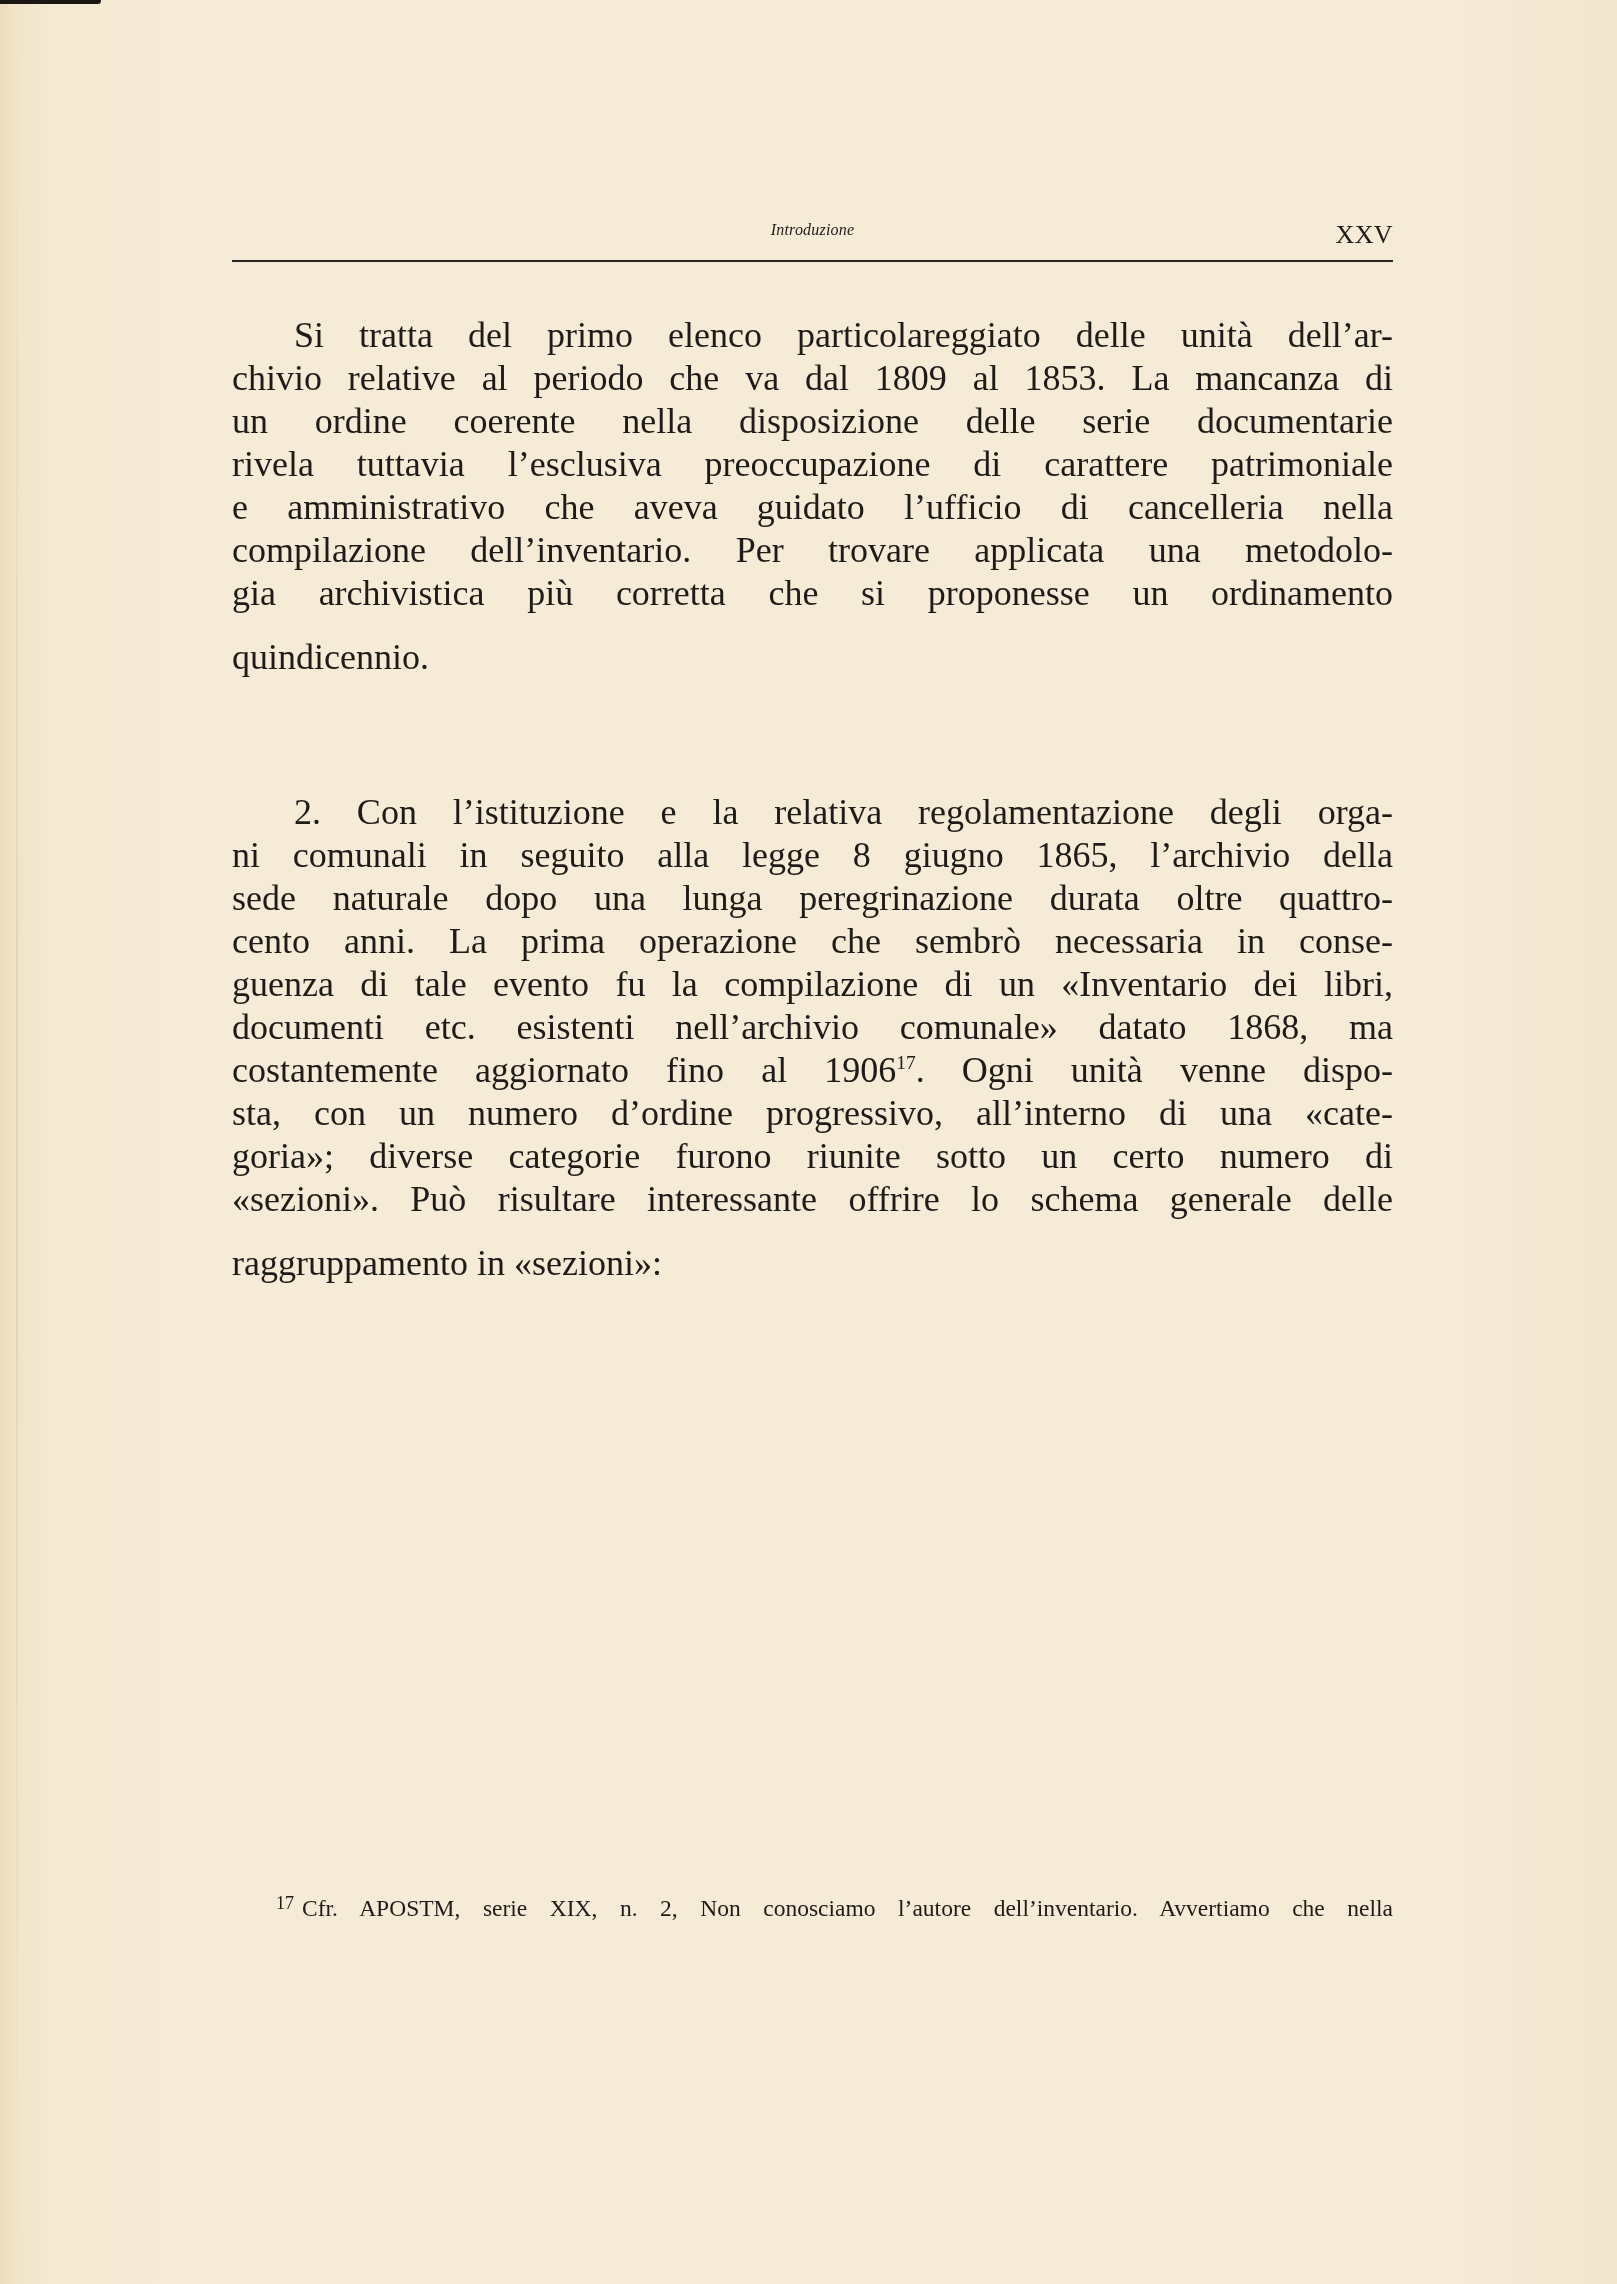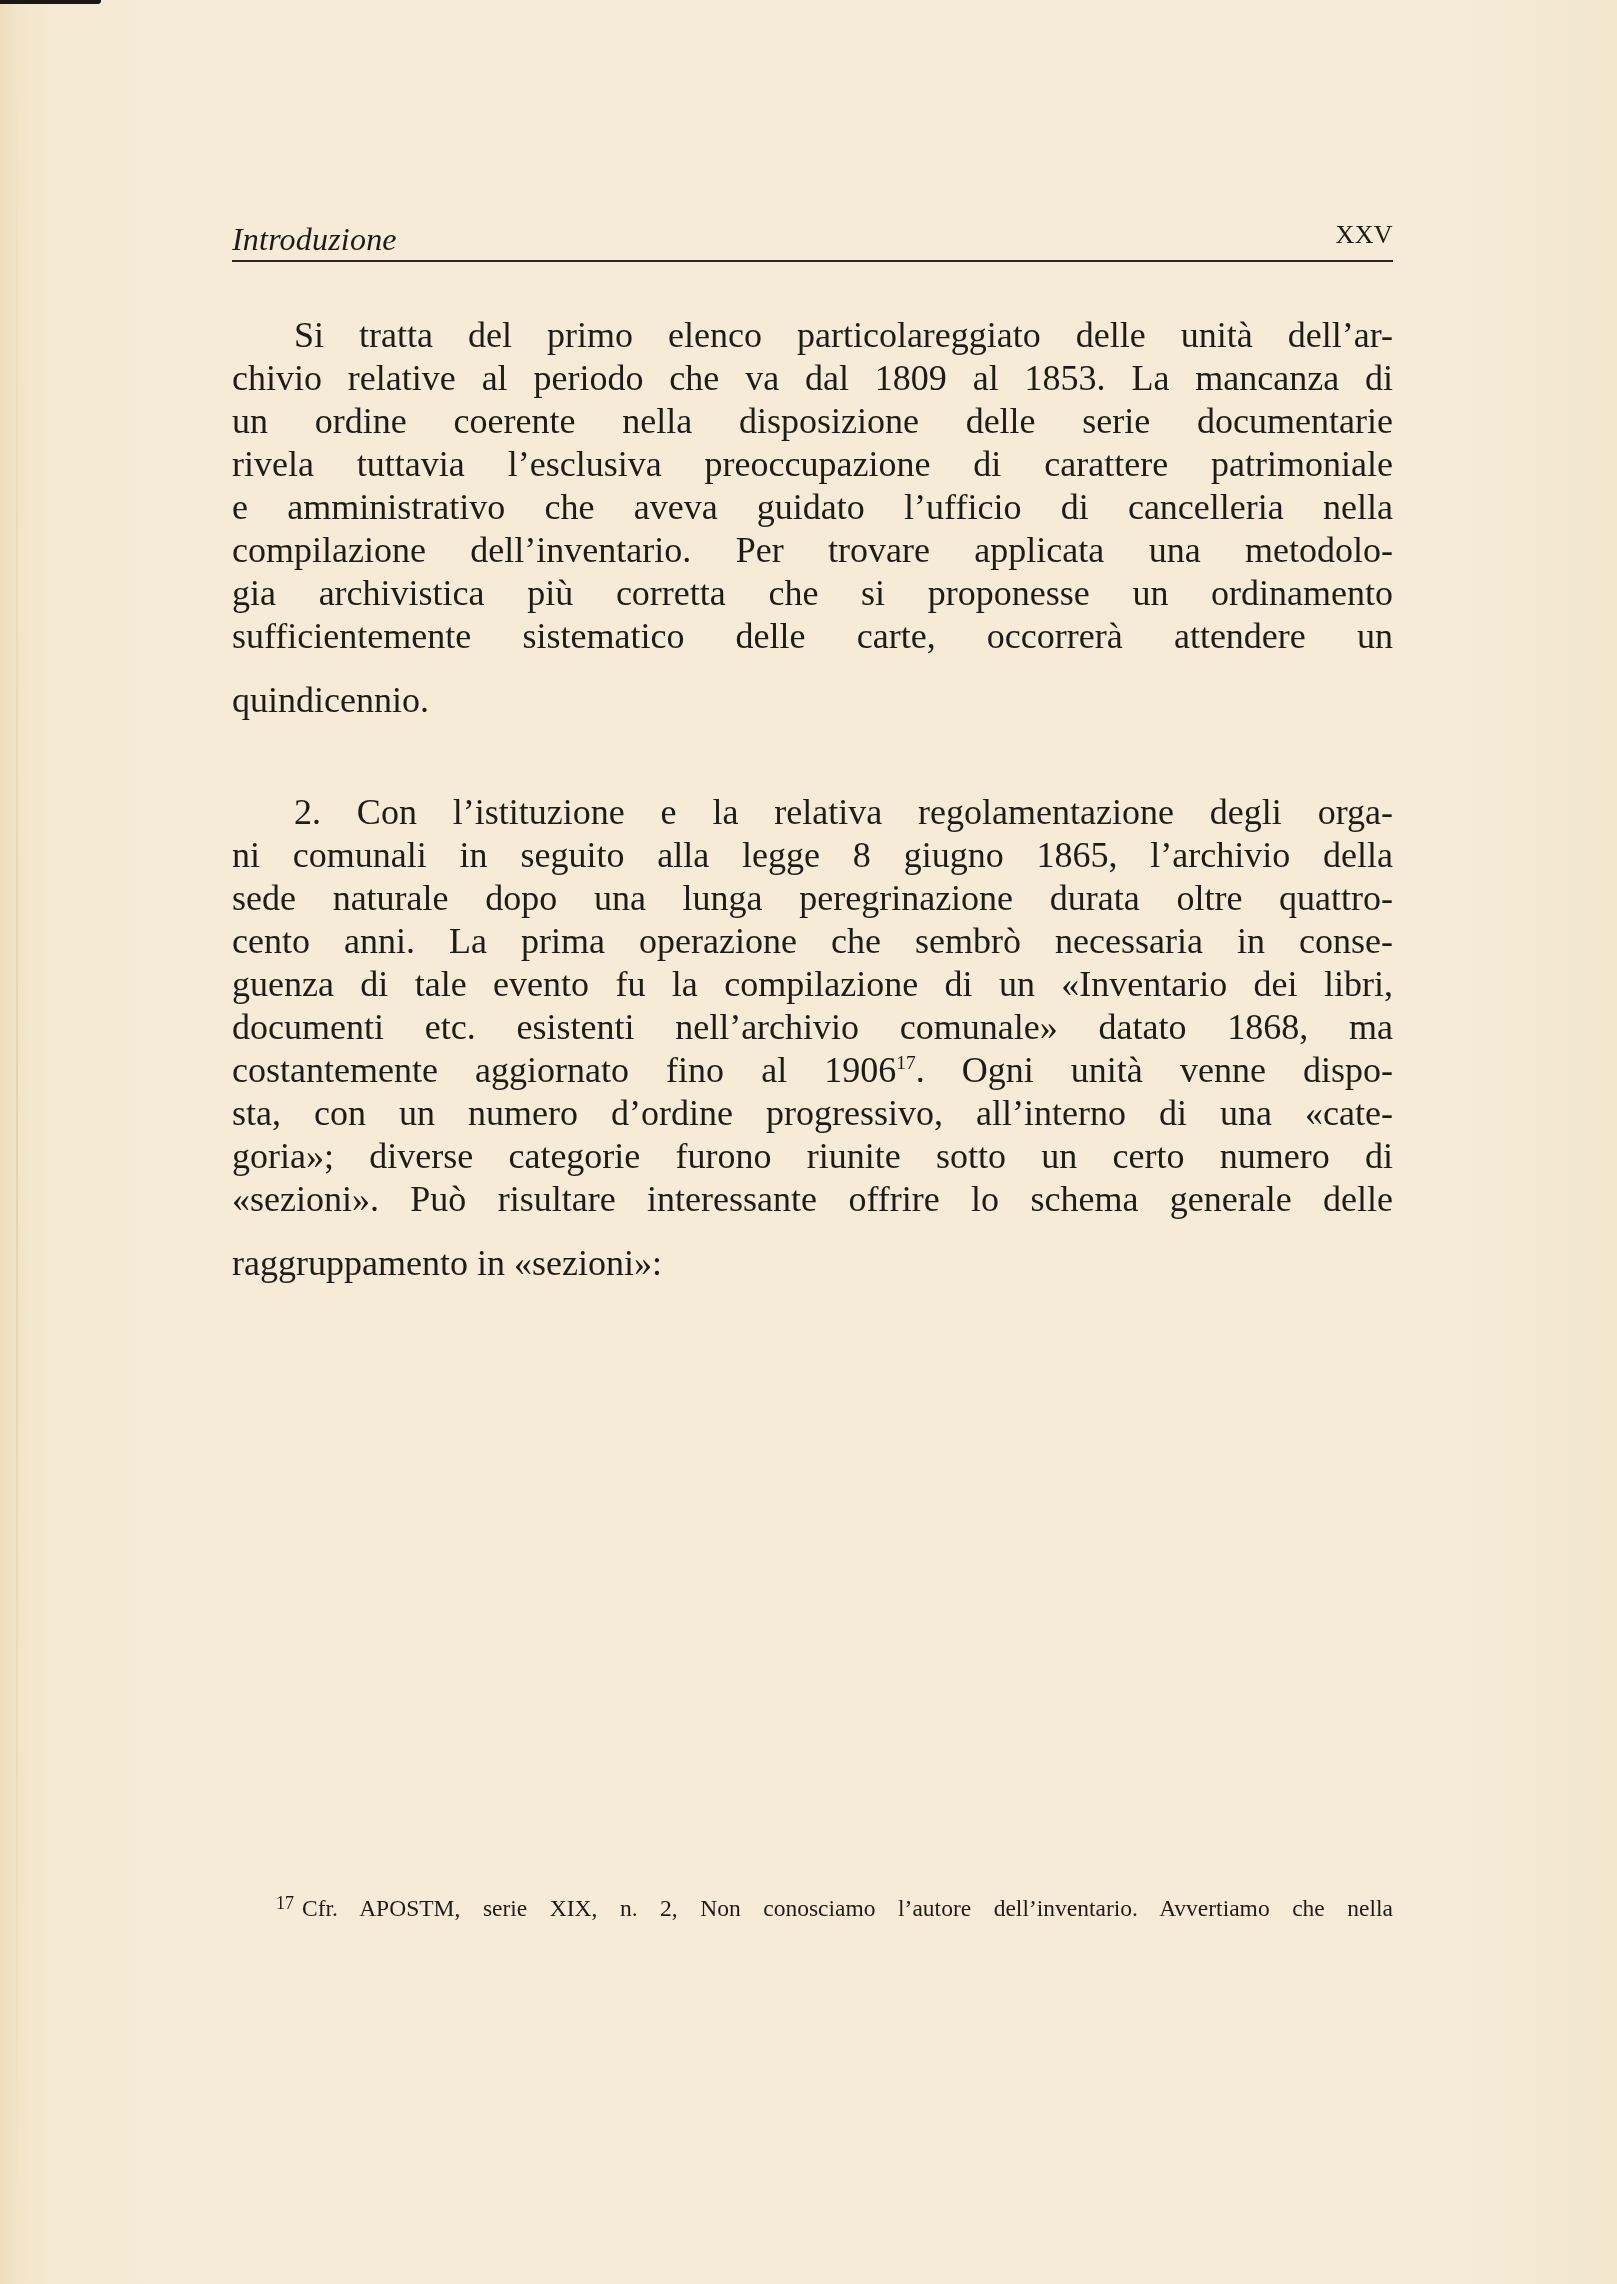--- a/index.html
+++ b/index.html
@@ -19,22 +19,22 @@
     background: #1a1614; border-radius: 0 0 3.2px 0;
   }
   .gutter-line {
     position: absolute; left: 16px; top: 0; width: 2.4px; height: 2284px;
     background: linear-gradient(to bottom, rgba(200,180,140,0.0), rgba(200,180,140,0.35), rgba(200,180,140,0.0));
   }
   .header {
     position: absolute; left: 232px; top: 218px; width: 1161px; height: 42px;
   }
   .running-title {
-    position: absolute; left: 0; right: 0; top: 3.2px; text-align: left;
-    font-style: italic; font-size: 32px; letter-spacing: 0.2px;
+    position: absolute; left: 0; right: 0; top: 3.2px; text-align: center;
+    font-style: italic; font-size: 16px; letter-spacing: 0.2px;
   }
   .page-number {
     position: absolute; right: 0; top: 1.6px; font-size: 26px; letter-spacing: 0.4px;
   }
   .header-rule {
     position: absolute; left: 232px; top: 260px; width: 1161px; height: 1.6px; background: #2a2522;
   }
   .body-text {
     position: absolute; left: 232px; width: 1161px;
     font-size: 36px; line-height: 43px;
@@ -71,21 +71,20 @@
 
   <div class="body-text p1">
     <p class="para">
       <span class="line indent">Si tratta del primo elenco particolareggiato delle unità dell’ar-</span>
       <span class="line">chivio relative al periodo che va dal 1809 al 1853. La mancanza di</span>
       <span class="line">un ordine coerente nella disposizione delle serie documentarie</span>
       <span class="line">rivela tuttavia l’esclusiva preoccupazione di carattere patrimoniale</span>
       <span class="line">e amministrativo che aveva guidato l’ufficio di cancelleria nella</span>
       <span class="line">compilazione dell’inventario. Per trovare applicata una metodolo-</span>
       <span class="line">gia archivistica più corretta che si proponesse un ordinamento</span>
-      <span class="line">sufficientemente sistematico delle carte, occorrerà attendere un</span>
       <span class="line last">quindicennio.</span>
     </p>
   </div>
 
   <div class="body-text p2">
     <p class="para">
       <span class="line indent">2. Con l’istituzione e la relativa regolamentazione degli orga-</span>
       <span class="line">ni comunali in seguito alla legge 8 giugno 1865, l’archivio della</span>
       <span class="line">sede naturale dopo una lunga peregrinazione durata oltre quattro-</span>
       <span class="line">cento anni. La prima operazione che sembrò necessaria in conse-</span>

